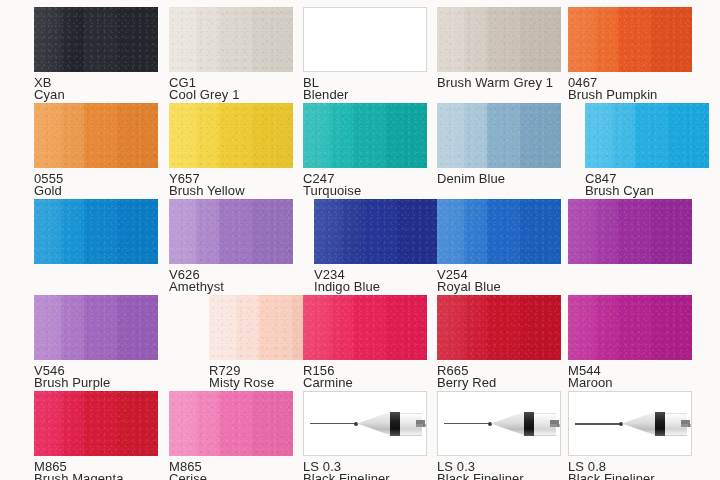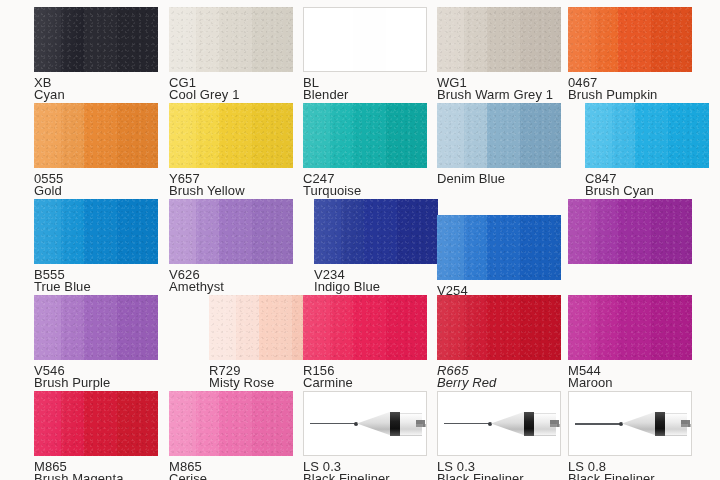--- a/index.html
+++ b/index.html
@@ -203,21 +203,20 @@
         <div class="bands">
           <i style="background: rgb(220, 213, 204); width: 22%;"></i>
           <i style="background: rgb(213, 206, 196); width: 18%;"></i>
           <i style="background: rgb(205, 197, 186); width: 27%;"></i>
           <i style="background: rgb(201, 192, 181); width: 33%;"></i>
         </div>
         <div class="grain"></div>
         <div class="sheen"></div>
       </div>
       <div class="labels">
-        <span class="code">WG1</span>
         <span class="name">Brush Warm Grey 1</span>
       </div>
     </div>
     <div class="swatch-cell" style="left: 568px; top: 7px;">
       <div class="swatch">
         <div class="bands">
           <i style="background: rgb(239, 112, 49); width: 22%;"></i>
           <i style="background: rgb(236, 106, 44); width: 18%;"></i>
           <i style="background: rgb(233, 88, 38); width: 27%;"></i>
           <i style="background: rgb(227, 80, 31); width: 33%;"></i>
@@ -313,24 +312,20 @@
       <div class="swatch">
         <div class="bands">
           <i style="background: rgb(31, 155, 216); width: 22%;"></i>
           <i style="background: rgb(22, 147, 212); width: 18%;"></i>
           <i style="background: rgb(15, 134, 205); width: 27%;"></i>
           <i style="background: rgb(10, 127, 201); width: 33%;"></i>
         </div>
         <div class="grain"></div>
         <div class="sheen"></div>
       </div>
-      <div class="labels">
-        <span class="code">B555</span>
-        <span class="name">True Blue</span>
-      </div>
     </div>
     <div class="swatch-cell" style="left: 169px; top: 199px;">
       <div class="swatch">
         <div class="bands">
           <i style="background: rgb(184, 148, 210); width: 22%;"></i>
           <i style="background: rgb(173, 136, 204); width: 18%;"></i>
           <i style="background: rgb(160, 120, 196); width: 27%;"></i>
           <i style="background: rgb(154, 114, 192); width: 33%;"></i>
         </div>
         <div class="grain"></div>
@@ -350,21 +345,21 @@
           <i style="background: rgb(35, 47, 143); width: 33%;"></i>
         </div>
         <div class="grain"></div>
         <div class="sheen"></div>
       </div>
       <div class="labels">
         <span class="code">V234</span>
         <span class="name">Indigo Blue</span>
       </div>
     </div>
-    <div class="swatch-cell" style="left: 437px; top: 199px; margin-top: 16px;">
+    <div class="swatch-cell" style="left: 437px; top: 199px;">
       <div class="swatch">
         <div class="bands">
           <i style="background: rgb(61, 134, 212); width: 22%;"></i>
           <i style="background: rgb(47, 122, 208); width: 18%;"></i>
           <i style="background: rgb(32, 105, 198); width: 27%;"></i>
           <i style="background: rgb(26, 97, 192); width: 33%;"></i>
         </div>
         <div class="grain"></div>
         <div class="sheen"></div>
       </div>
@@ -426,21 +421,21 @@
           <i style="background: rgb(229, 28, 82); width: 33%;"></i>
         </div>
         <div class="grain"></div>
         <div class="sheen"></div>
       </div>
       <div class="labels">
         <span class="code">R156</span>
         <span class="name">Carmine</span>
       </div>
     </div>
-    <div class="swatch-cell" style="left: 437px; top: 295px; font-style: italic;">
+    <div class="swatch-cell" style="left: 437px; top: 295px;">
       <div class="swatch">
         <div class="bands">
           <i style="background: rgb(211, 33, 57); width: 22%;"></i>
           <i style="background: rgb(206, 28, 53); width: 18%;"></i>
           <i style="background: rgb(201, 21, 44); width: 27%;"></i>
           <i style="background: rgb(196, 18, 40); width: 33%;"></i>
         </div>
         <div class="grain"></div>
         <div class="sheen"></div>
       </div>

